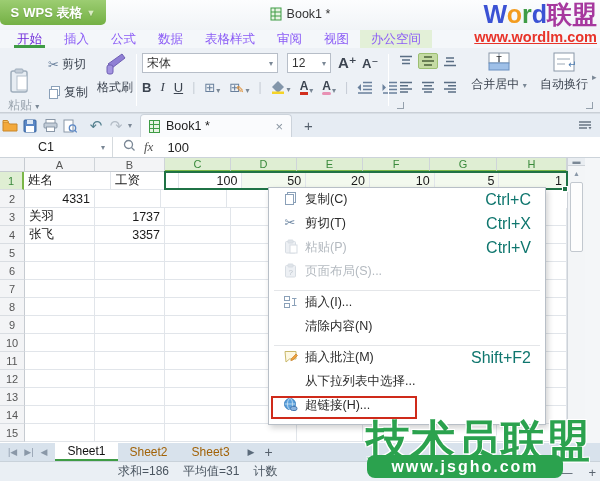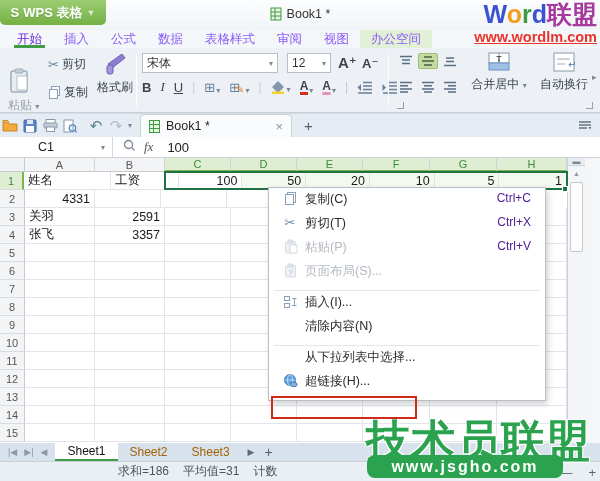--- a/index.html
+++ b/index.html
@@ -85,21 +85,21 @@
 
   
   .statusbar{left:0;top:461px;width:600px;height:20px;background:#eaeff4;border-top:1px solid #c9d2da;display:flex;align-items:center;padding-left:118px;gap:14px;color:#4a5560;font-size:12px}
   .zoomctl{position:absolute;right:4px;top:0;height:20px;display:flex;align-items:center;gap:16px;color:#5a6570;font-size:13px}
 
   
   .cmenu{left:268px;top:187px;width:278px;background:#fff;border:1px solid #b8bfc7;box-shadow:2px 3px 6px rgba(0,0,0,.18);z-index:10;padding:3px 0}
   .mi{height:24px;display:flex;align-items:flex-start;position:relative;padding-left:10px}
   .mi .mic{width:22px;display:flex;align-items:center;justify-content:center}
   .mi .mil{margin-left:4px;font-size:12.5px;color:#2a2a2a}
-  .mi .mis{position:absolute;right:14px;font-size:12px;color:#4c1d95}
+  .mi .mis{position:absolute;right:14px;font-size:16px;color:#0f766e}
   .mi.dis .mil{color:#b4bac0}
   .mi.dis .mic{opacity:.45}
   .mi.hl{background:#e9f4de}
   .msep{height:7px;display:flex;align-items:center;padding:0 5px}
   .msep div{width:100%;border-top:1px solid #e4e6e9}
   .annot{left:271px;top:396px;width:146px;height:23px;border:2px solid #cf2a1a;z-index:30}
 
   
   .logo{right:3px;top:2px;z-index:40;text-align:right;line-height:1}
   .logo-word{font-size:25px;font-weight:bold;letter-spacing:0}
@@ -366,21 +366,21 @@
         <div class="cell" style="width: 66px;"></div>
         <div class="cell" style="width: 66px;"></div>
         <div class="cell" style="width: 66px;"></div>
         <div class="cell" style="width: 67px;"></div>
         <div class="cell" style="width: 67px;"></div>
         <div class="cell" style="width: 70px;"></div>
       </div>
       <div class="grow">
         <div class="rh">3</div>
         <div class="cell" style="width: 70px;">关羽</div>
-        <div class="cell num" style="width: 70px;">2591</div>
+        <div class="cell num" style="width: 70px;">1737</div>
         <div class="cell" style="width: 66px;"></div>
         <div class="cell" style="width: 66px;"></div>
         <div class="cell" style="width: 66px;"></div>
         <div class="cell" style="width: 67px;"></div>
         <div class="cell" style="width: 67px;"></div>
         <div class="cell" style="width: 70px;"></div>
       </div>
       <div class="grow">
         <div class="rh">4</div>
         <div class="cell" style="width: 70px;">张飞</div>
@@ -602,20 +602,30 @@
   </div>
   <div class="mi">
     <span class="mic"></span>
     <span class="mil">清除内容(N)</span>
     <span class="mis"></span>
   </div>
   <div class="msep">
       <div></div>
     </div>
   <div class="mi">
+    <span class="mic">
+        <svg width="15" height="15">
+          <path d="M2 2.5h11v7.5H6.5L3 13z" fill="#fdf8e2" stroke="#c9b86a"></path>
+          <path d="M8.5 9.5l4.5-4.5 1.5 1.5-4.5 4.5-2.2.7z" fill="#f0a03c" stroke="#c07820" stroke-width="0.6"></path>
+        </svg>
+      </span>
+    <span class="mil">插入批注(M)</span>
+    <span class="mis">Shift+F2</span>
+  </div>
+  <div class="mi">
     <span class="mic"></span>
     <span class="mil">从下拉列表中选择...</span>
     <span class="mis"></span>
   </div>
   <div class="mi">
     <span class="mic">
         <svg width="15" height="15">
           <circle cx="7" cy="7" r="5.5" fill="#5aa0dc" stroke="#3a80c0"></circle>
           <ellipse cx="7" cy="7" rx="2.5" ry="5.5" fill="none" stroke="#cfe4f4" stroke-width="0.8"></ellipse>
           <path d="M1.5 7h11" stroke="#cfe4f4" stroke-width="0.8"></path>

